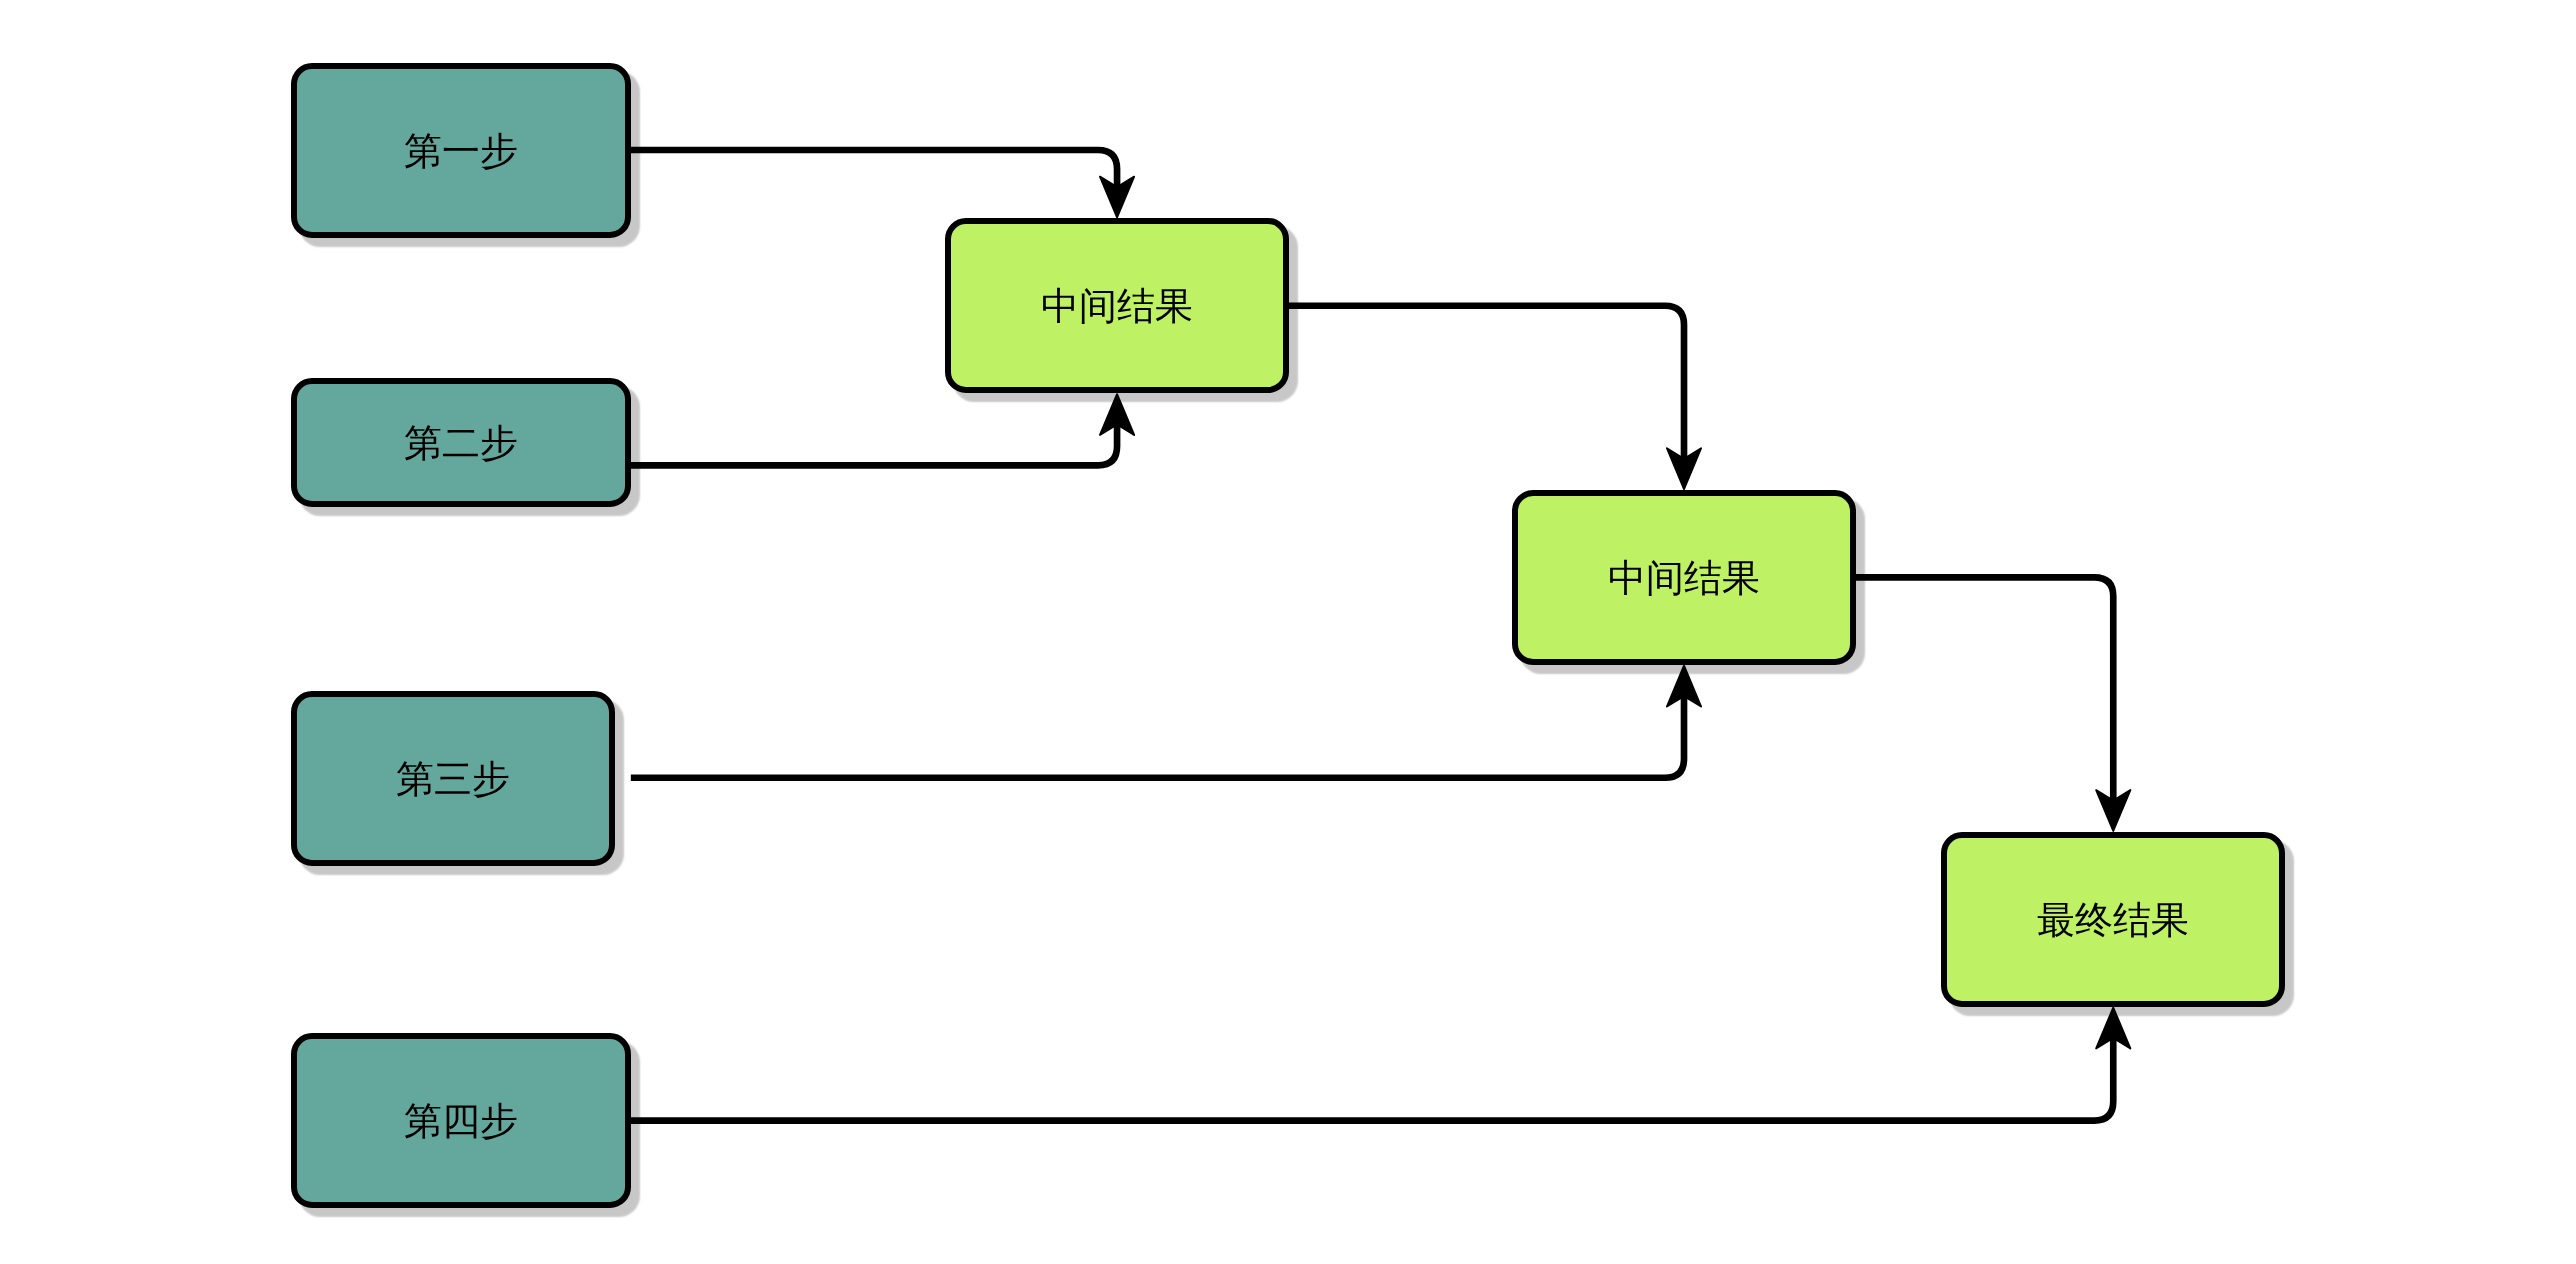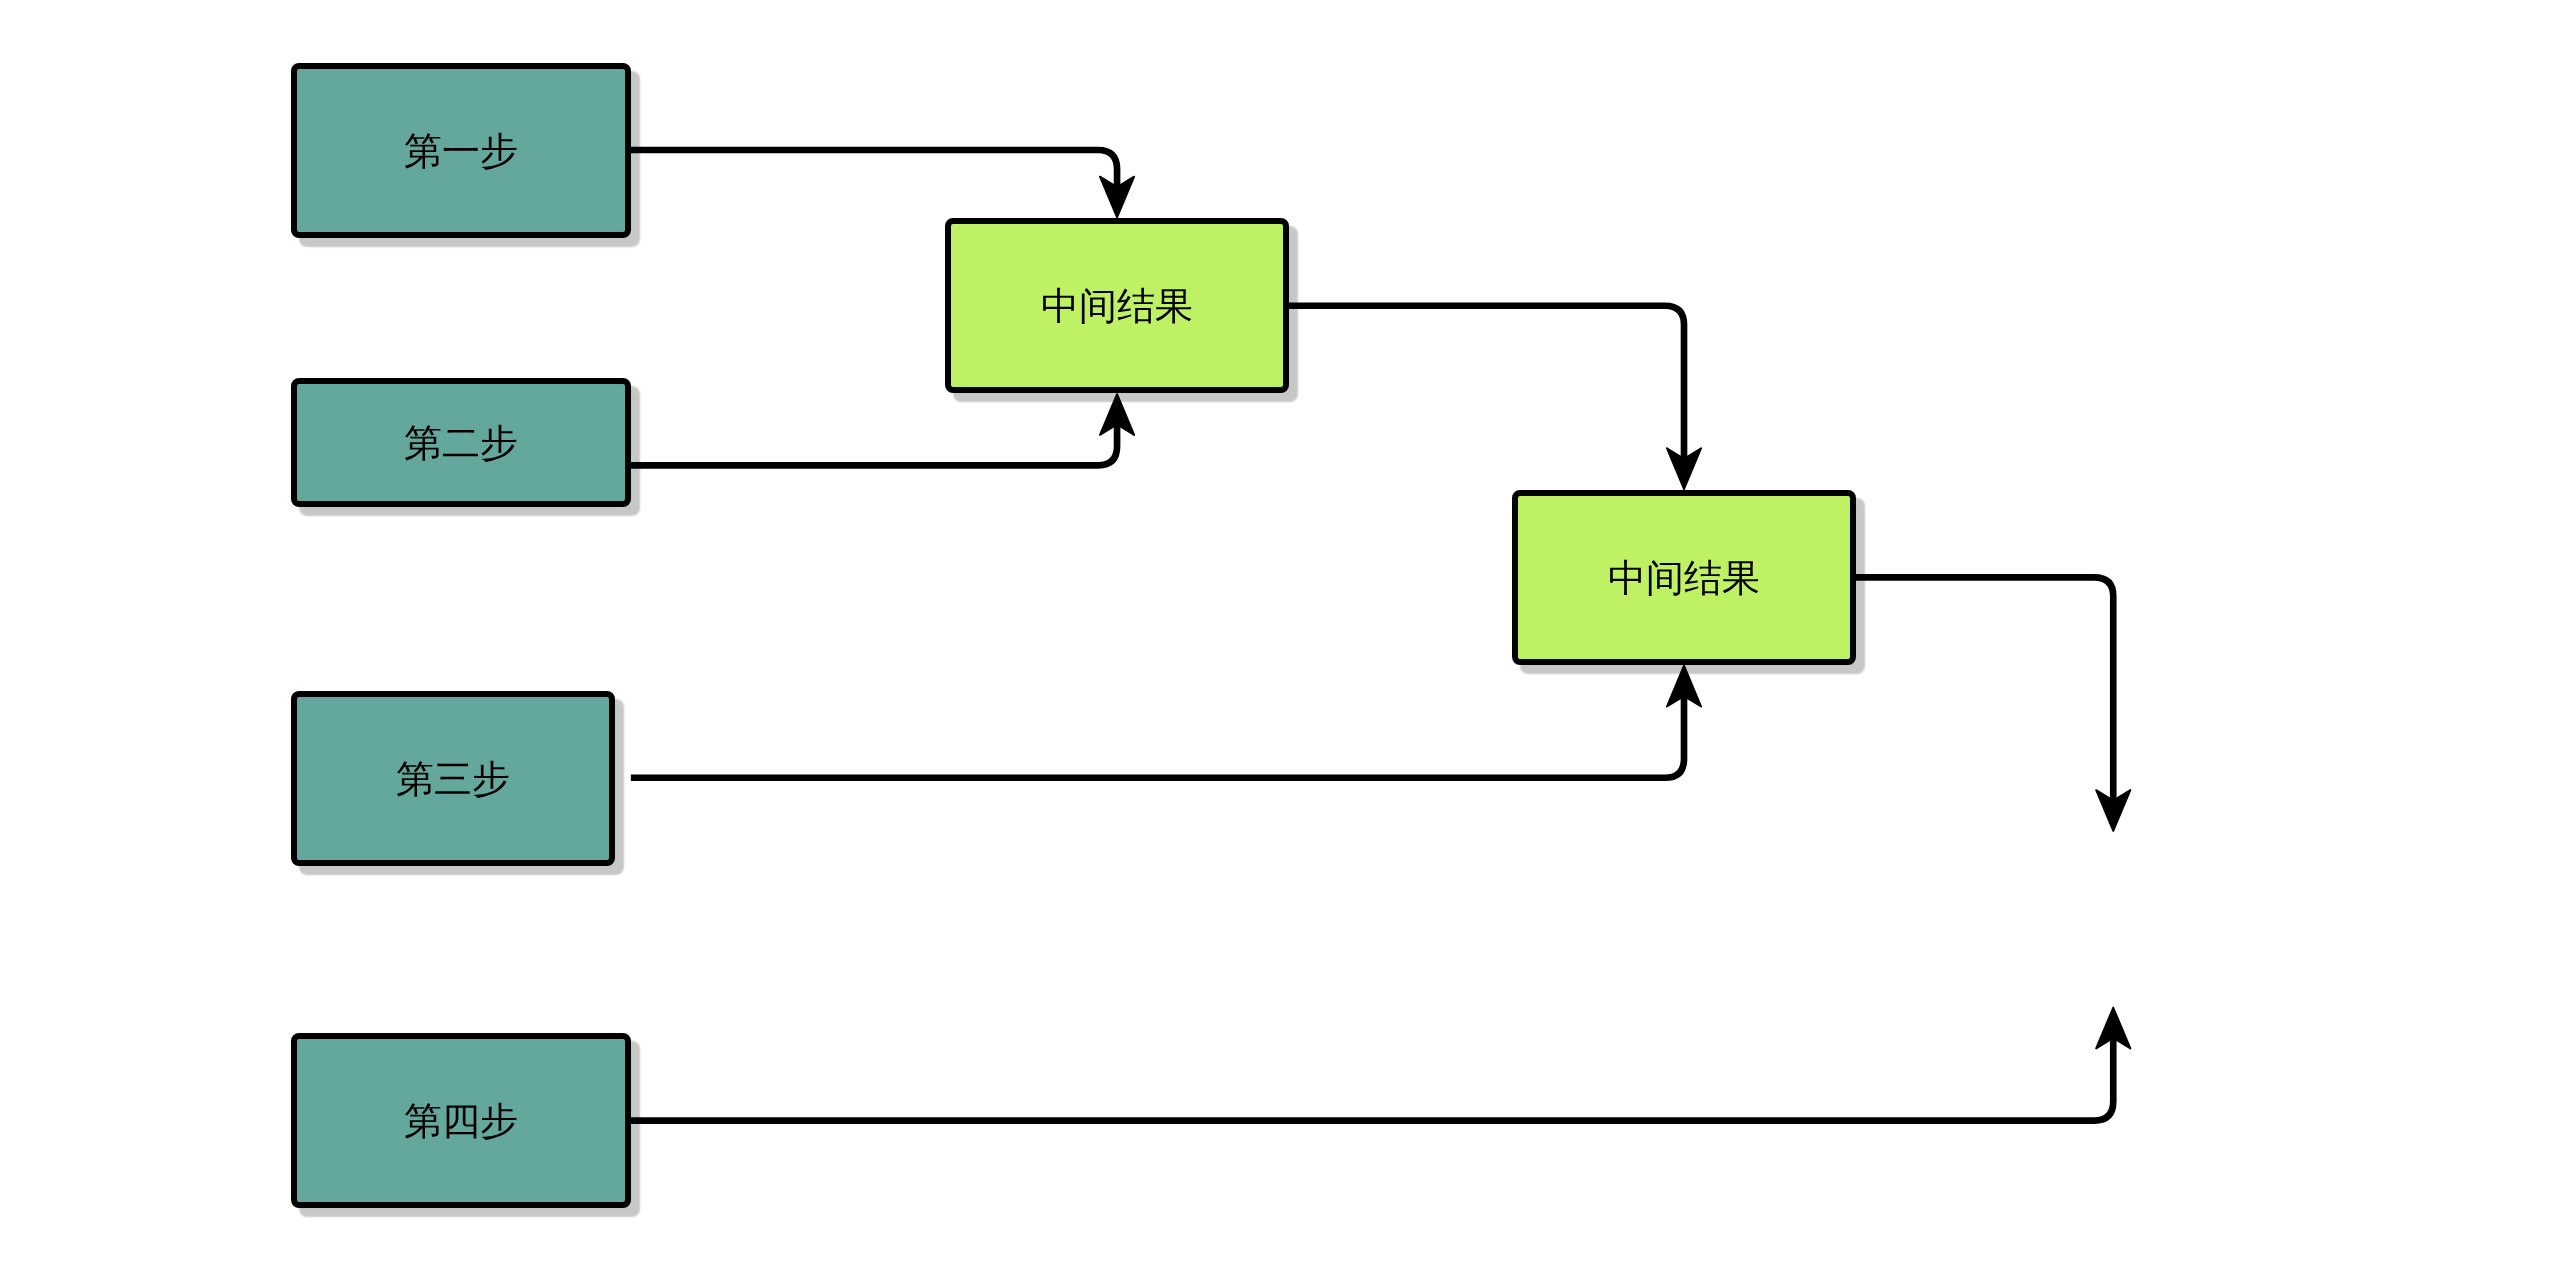--- a/index.html
+++ b/index.html
@@ -34,21 +34,21 @@
   .head {
     fill: #000000;
     stroke: #000000;
     stroke-width: 2;
     stroke-linejoin: round;
   }
   .node {
     position: absolute;
     box-sizing: border-box;
     border: 6.6px solid #000000;
-    border-radius: 8px;
+    border-radius: 21px;
     display: flex;
     align-items: center;
     justify-content: center;
     font-size: 38px;
     line-height: 1;
     color: #000000;
     box-shadow: 8.5px 8.5px 1.9px rgba(0, 0, 0, 0.22);
     text-align: center;
   }
   .node-step   { background: #64a79c; }
@@ -117,15 +117,18 @@
   </div>
 
   <div id="n-mid1" class="node node-result">
     <span>中间结果</span>
   </div>
 
   <div id="n-mid2" class="node node-result">
     <span>中间结果</span>
   </div>
 
+  <div id="n-final" class="node node-result">
+    <span>最终结果</span>
+  </div>
 
 </div>
 
 
 </body></html>

